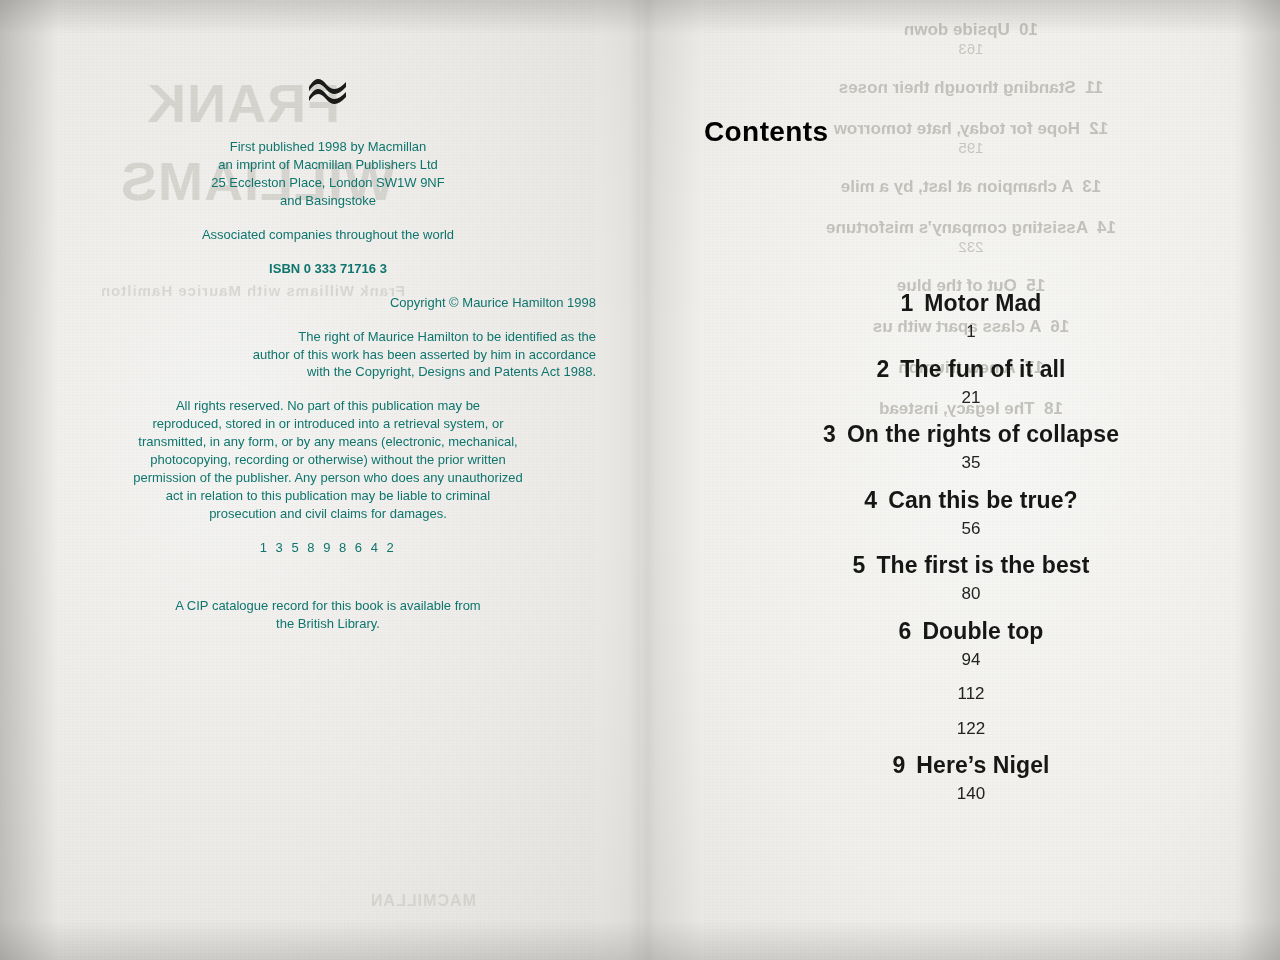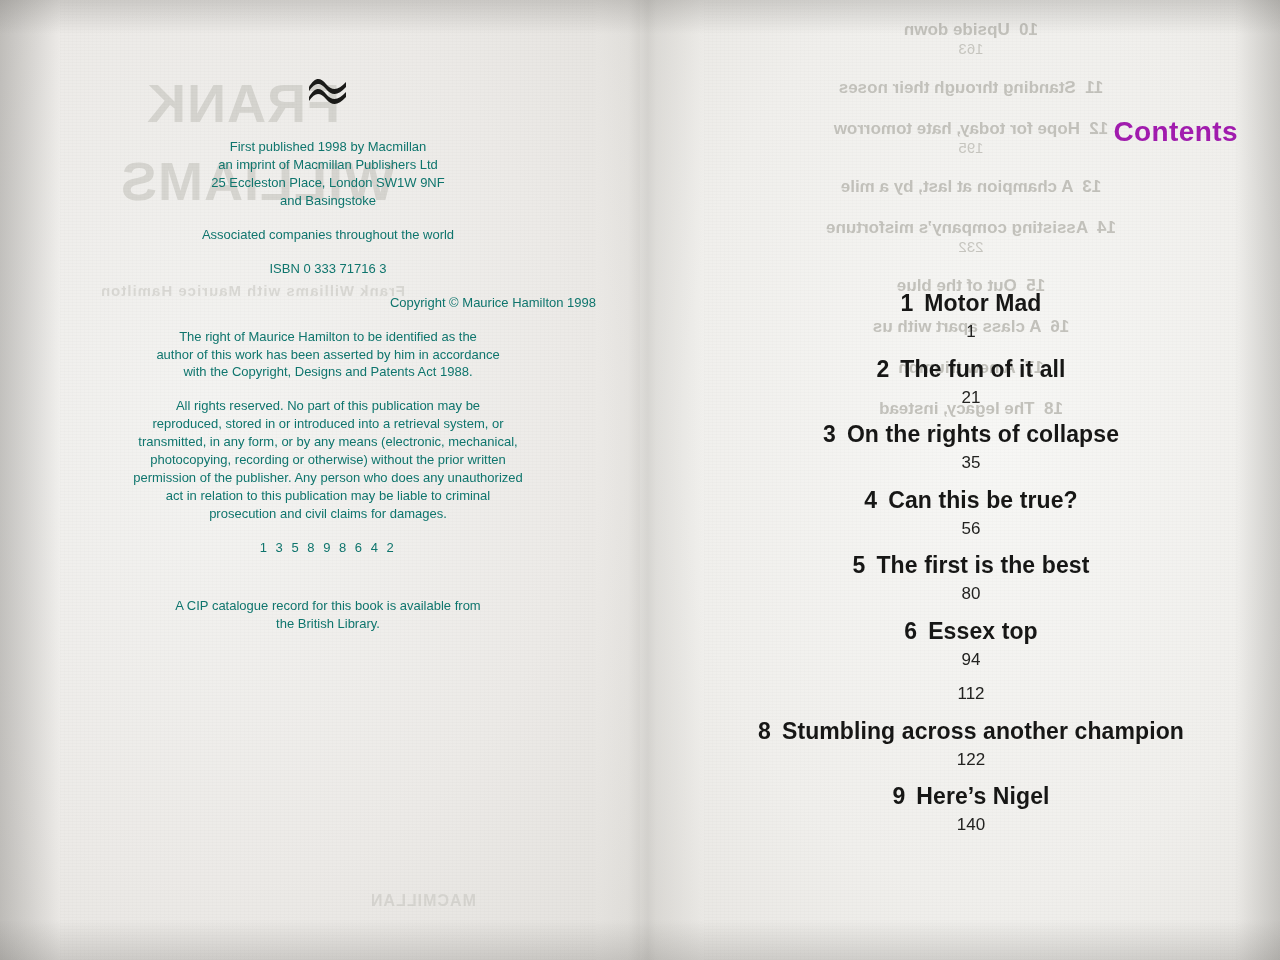--- a/index.html
+++ b/index.html
@@ -139,24 +139,24 @@
   .right-page {
     position: absolute;
     left: 704px; top: 0;
     width: 534px; height: 960px;
   }
 
   .contents-heading {
     position: absolute;
     left: 0; top: 116px;
     width: 534px;
-    text-align: right;
+    text-align: left;
     font-size: 28px;
     font-weight: 700;
-    color: #a21caf;
+    color: #000000;
     letter-spacing: 0.4px;
   }
 
   .toc {
     position: absolute;
     left: 0; top: 288px;
     width: 534px;
   }
   .toc-entry {
     text-align: center;
@@ -238,23 +238,23 @@
         <path d="M2 19 C8 9, 13 9, 19 16 C25 23, 31 23, 39 14 L39 19 C31 28, 25 28, 19 21 C13 14, 8 14, 2 23 Z" fill="#1b1b19"></path>
       </svg>
     </div>
 
     <div class="imprint">
       <p style="white-space: pre-line;">First published 1998 by Macmillan
 an imprint of Macmillan Publishers Ltd
 25 Eccleston Place, London SW1W 9NF
 and Basingstoke</p>
       <p style="white-space: pre-line;">Associated companies throughout the world</p>
-      <p style="white-space: pre-line;">ISBN 0 333 71716 3</p>
+      <p style="white-space: pre-line; font-weight: bold;">ISBN 0 333 71716 3</p>
       <p style="white-space: pre-line; text-align: right;">Copyright © Maurice Hamilton 1998</p>
-      <p style="white-space: pre-line;">The right of Maurice Hamilton to be identified as the
+      <p style="white-space: pre-line; text-align: right;">The right of Maurice Hamilton to be identified as the
 author of this work has been asserted by him in accordance
 with the Copyright, Designs and Patents Act 1988.</p>
       <p style="white-space: pre-line;">All rights reserved. No part of this publication may be
 reproduced, stored in or introduced into a retrieval system, or
 transmitted, in any form, or by any means (electronic, mechanical,
 photocopying, recording or otherwise) without the prior written
 permission of the publisher. Any person who does any unauthorized
 act in relation to this publication may be liable to criminal
 prosecution and civil claims for damages.</p>
       <p class="nums" style="white-space: pre-line;">1 3 5 8 9 8 6 4 2</p>
@@ -334,33 +334,30 @@
 
       <div class="toc-entry">
         <div class="toc-line">
           <span class="toc-num">5</span><span>The first is the best</span>
         </div>
         <div class="toc-page">80</div>
       </div>
 
       <div class="toc-entry">
         <div class="toc-line">
-          <span class="toc-num">6</span><span>Essex top</span>
+          <span class="toc-num">6</span><span>Double top</span>
         </div>
         <div class="toc-page">94</div>
       </div>
 
       <div class="toc-entry">
         <div class="toc-page">112</div>
       </div>
 
       <div class="toc-entry">
-        <div class="toc-line">
-          <span class="toc-num">8</span><span>Stumbling across another champion</span>
-        </div>
         <div class="toc-page">122</div>
       </div>
 
       <div class="toc-entry">
         <div class="toc-line">
           <span class="toc-num">9</span><span>Here’s Nigel</span>
         </div>
         <div class="toc-page">140</div>
       </div>
 

